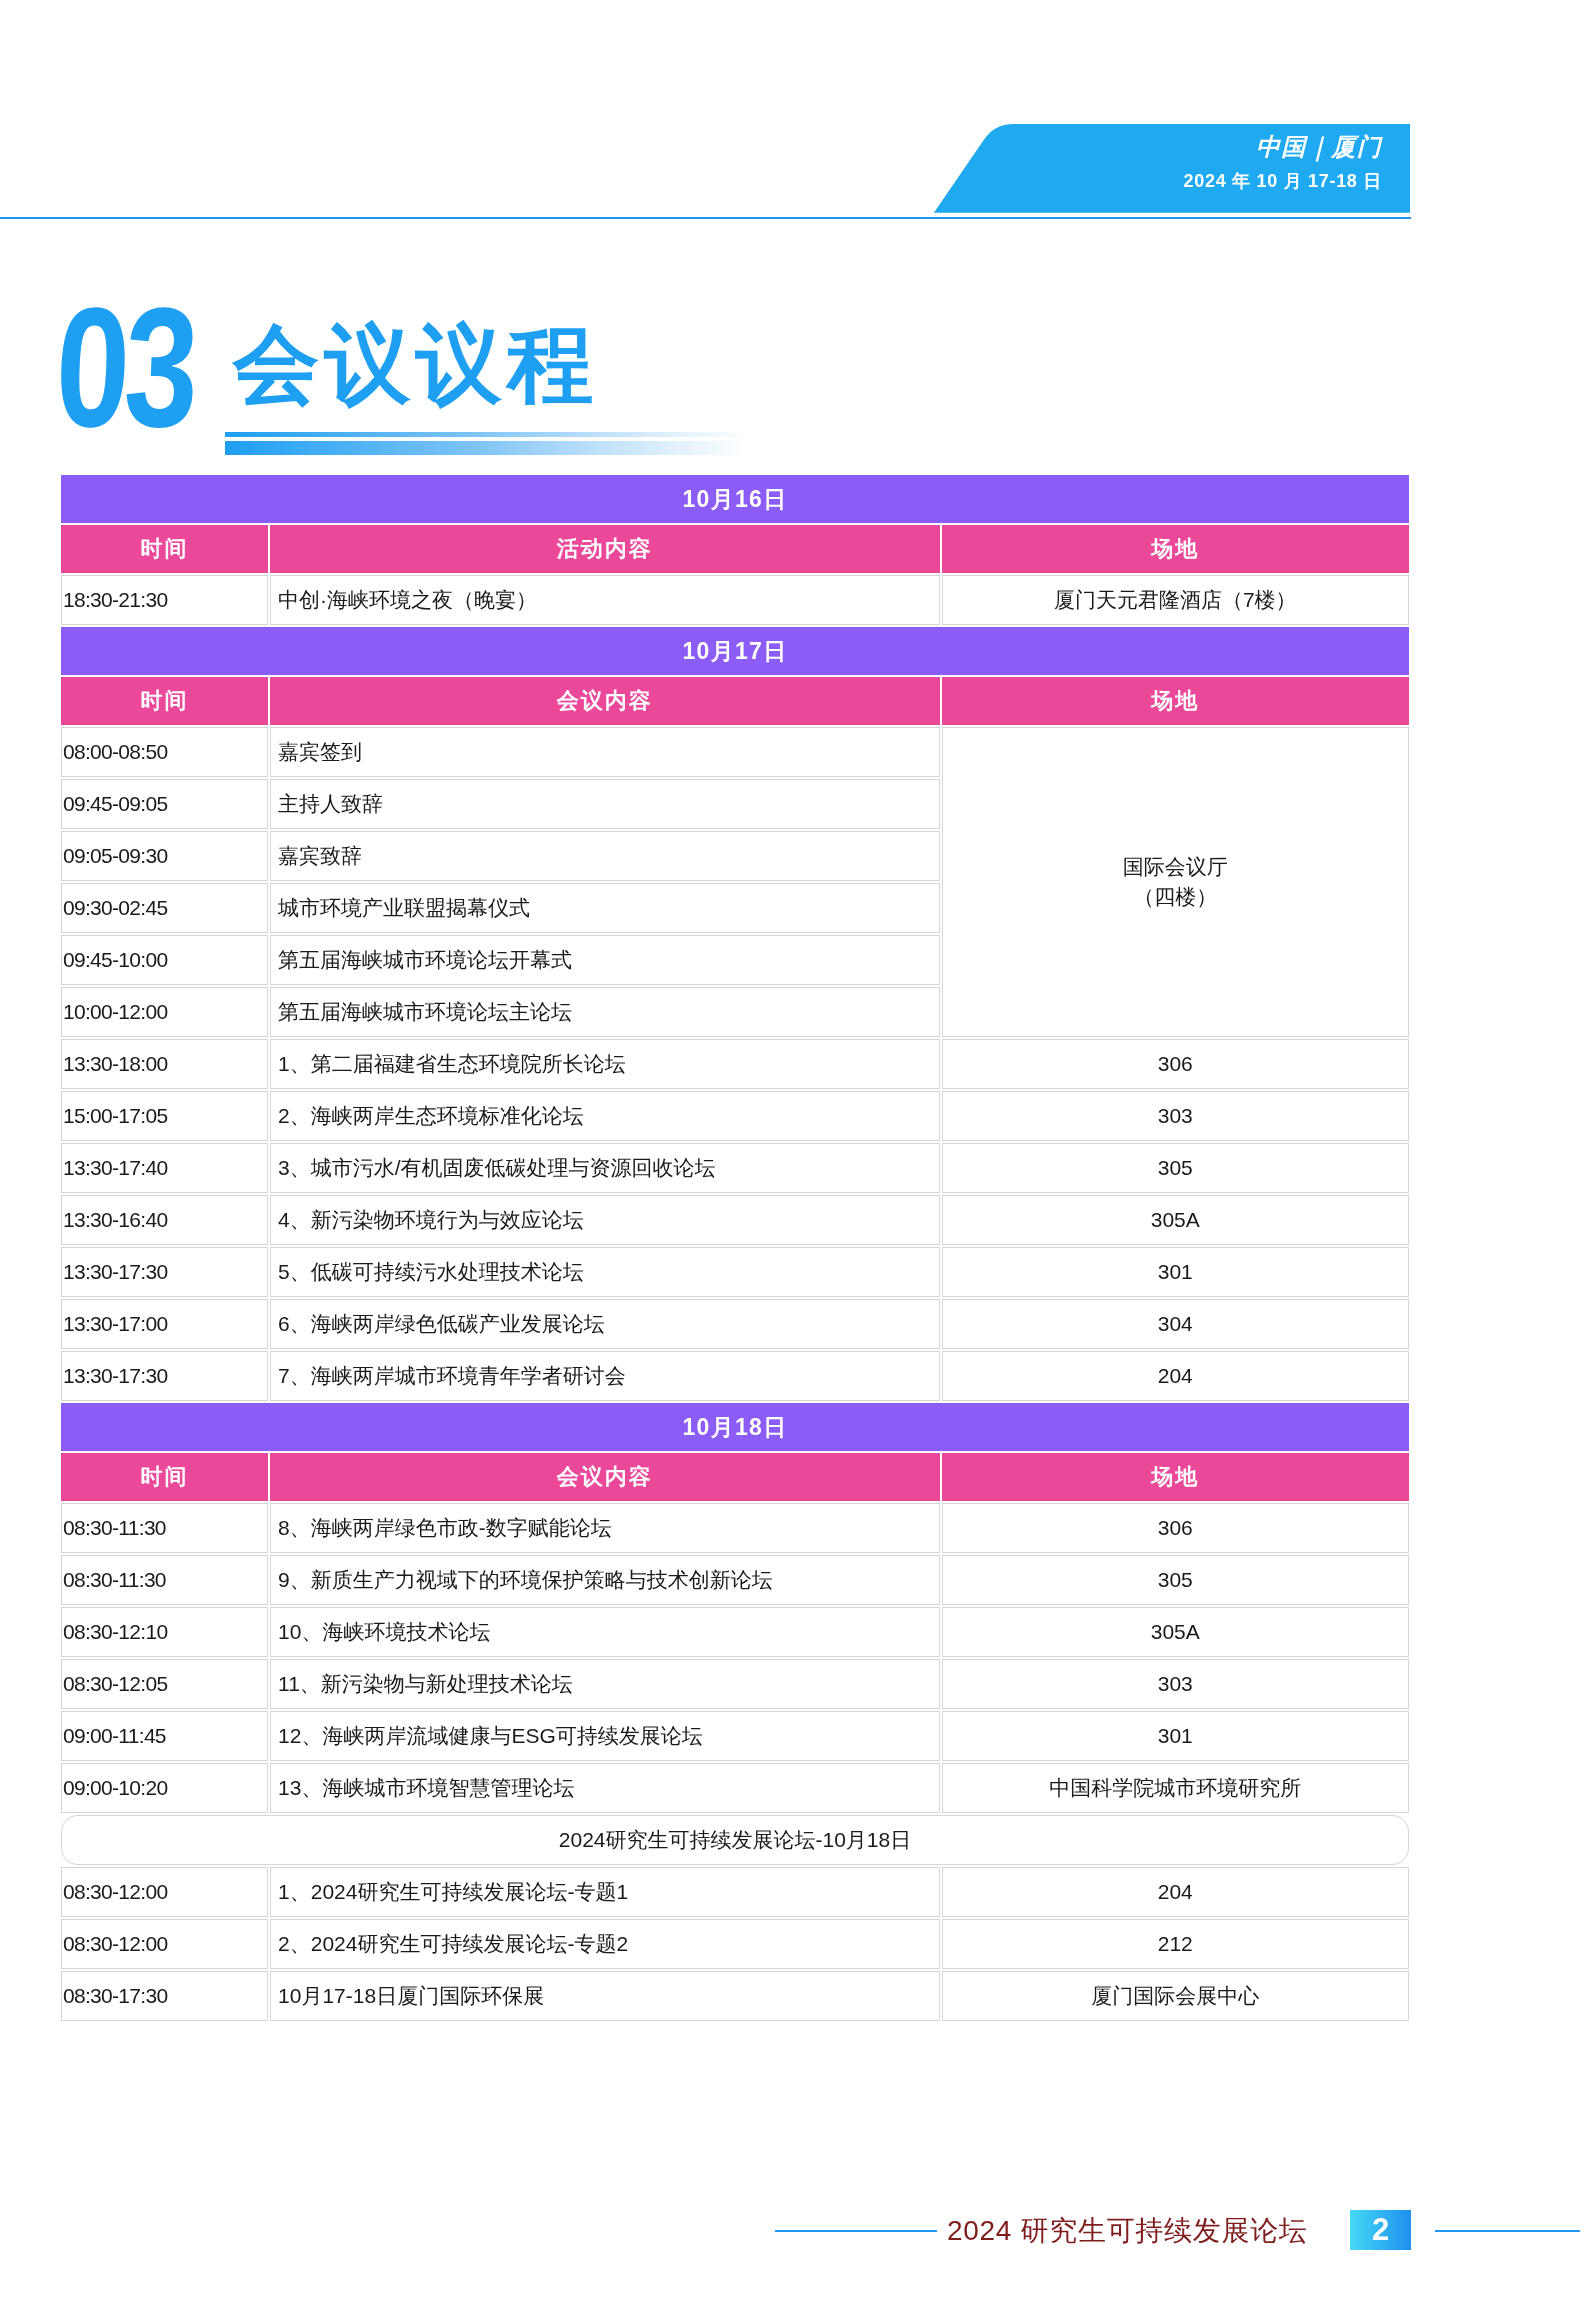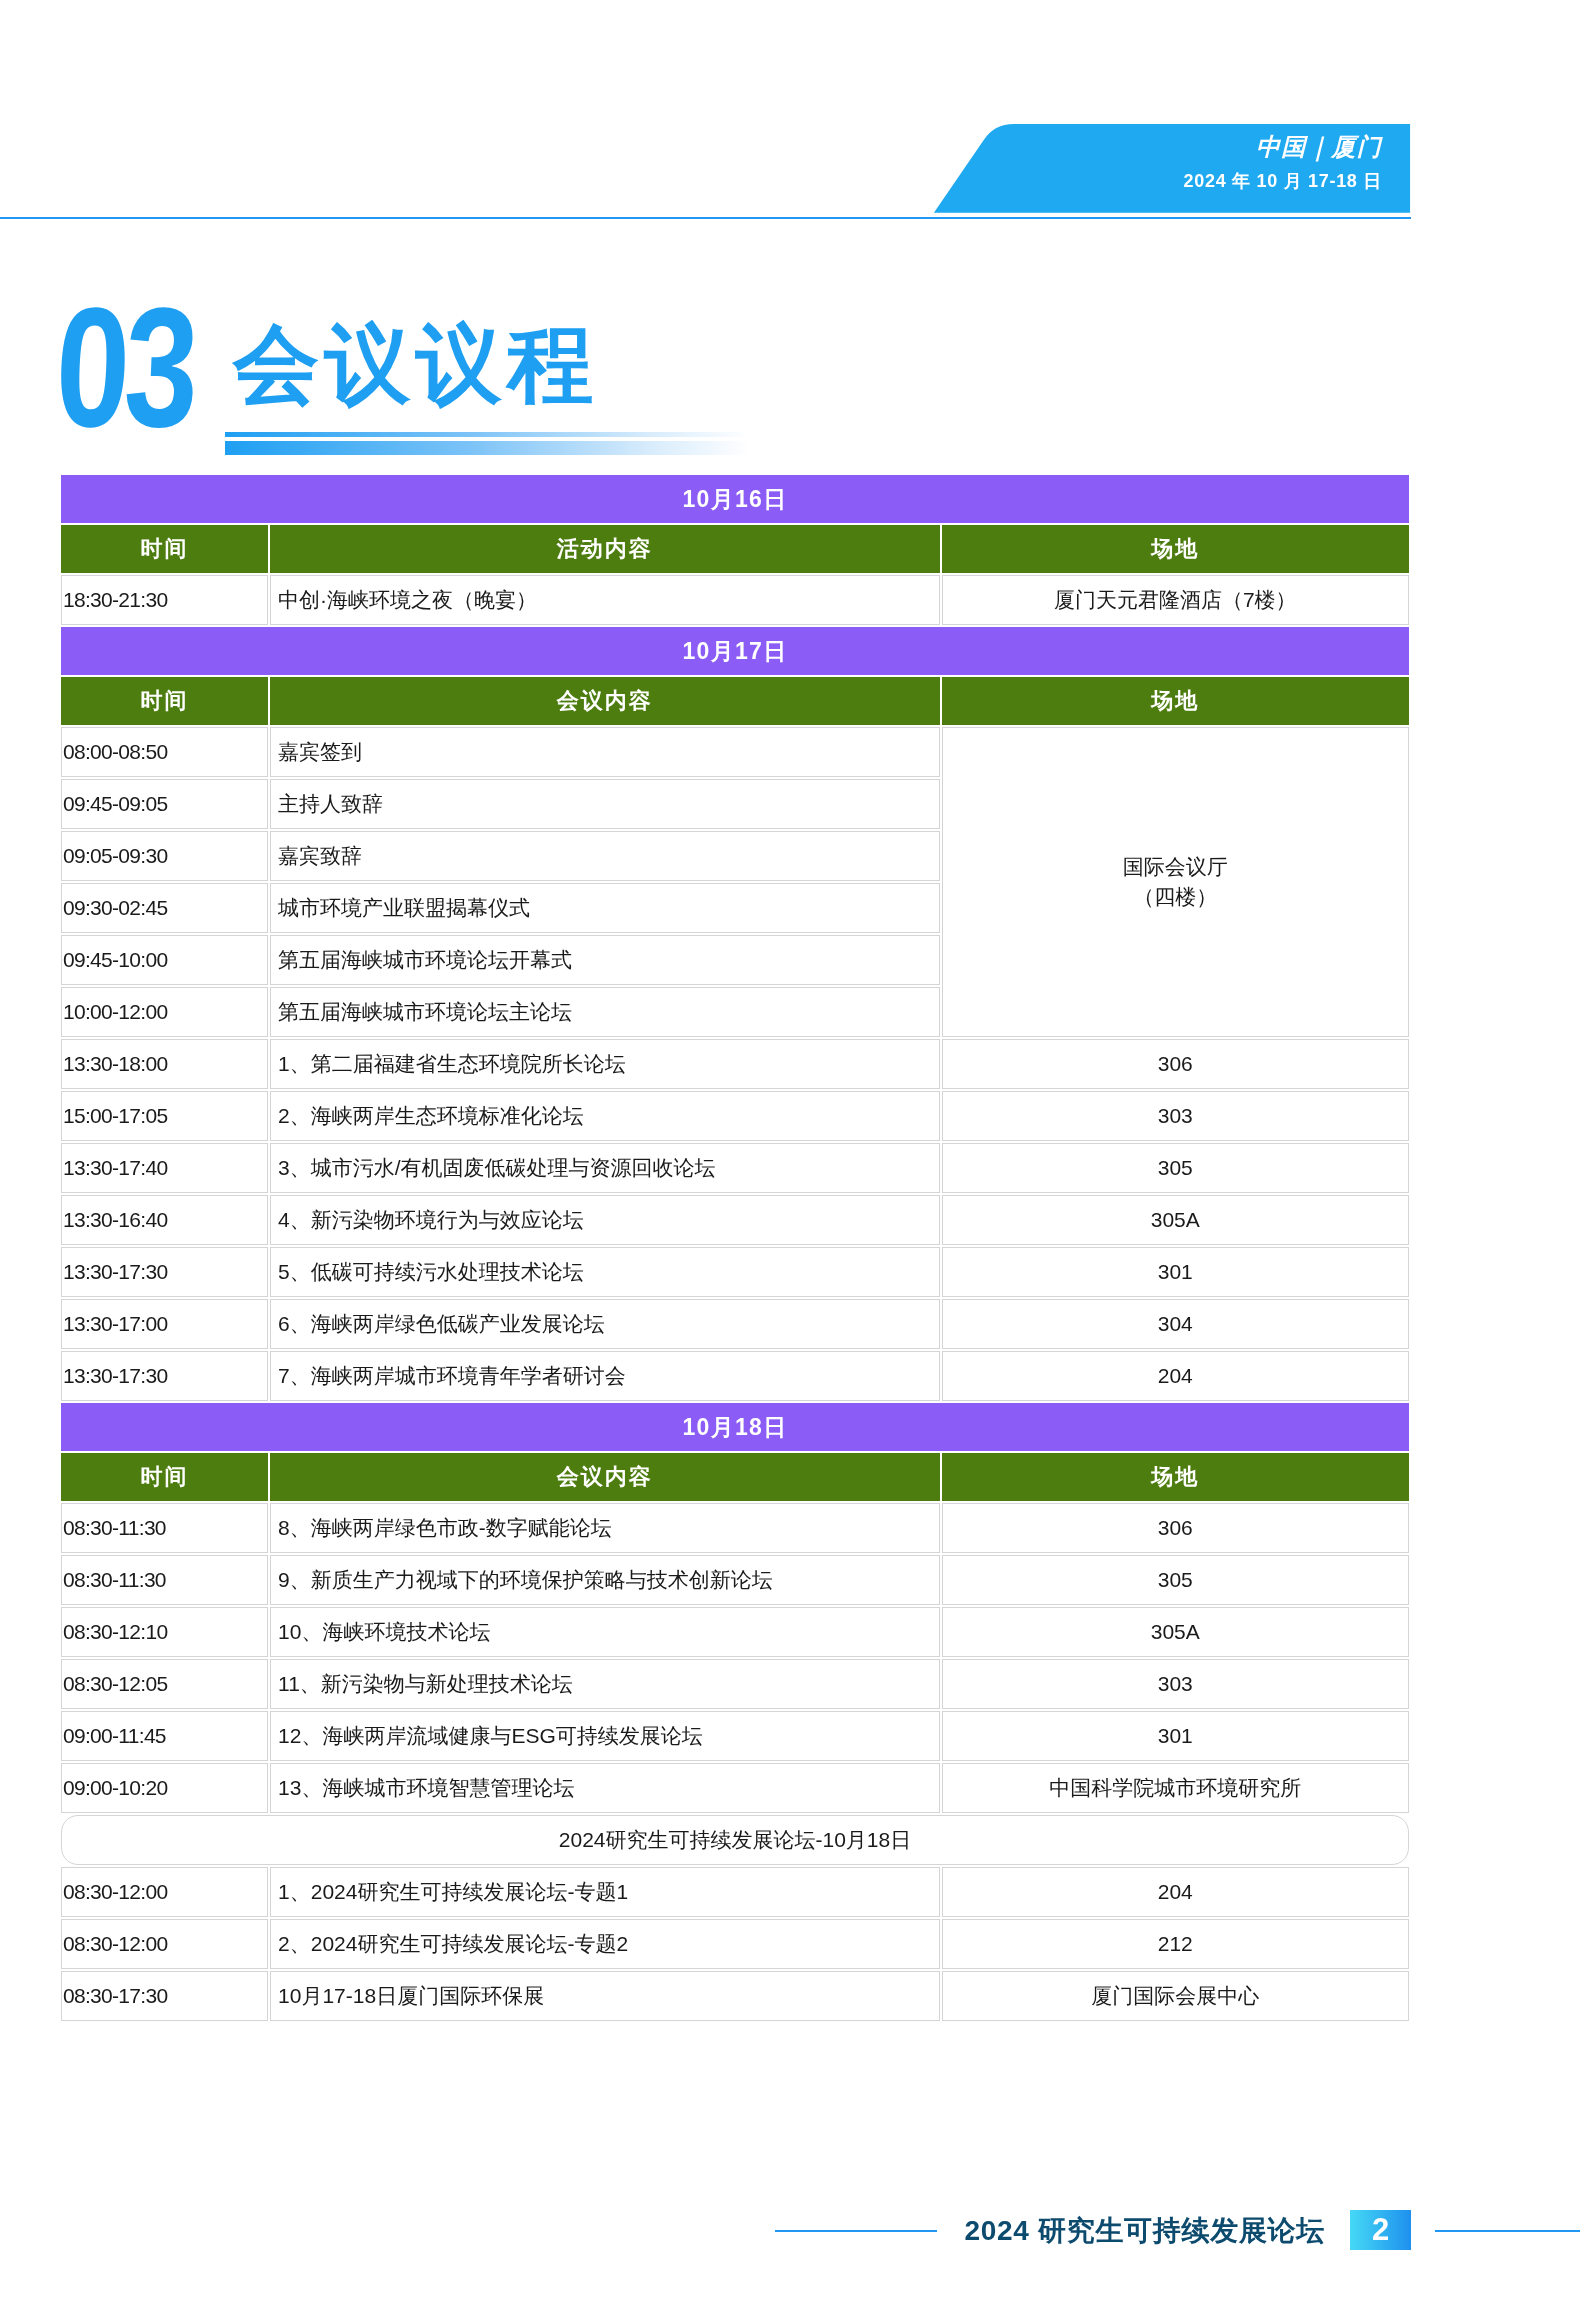--- a/index.html
+++ b/index.html
@@ -35,37 +35,37 @@
   table.agenda{
     position:absolute;left:59px;top:473px;width:1352px;
     border-collapse:separate;border-spacing:2.7px;table-layout:fixed;
   }
   td{vertical-align:middle;overflow:hidden;}
   td.bar{
     background:#8b5cf6;color:#ffffff;font-weight:bold;font-size:23px;
     text-align:center;height:46px;letter-spacing:1.3px;
   }
   td.chead{
-    background:#4d7c0f;color:#ffffff;font-weight:bold;font-size:22px;
+    background:#ec4899;color:#ffffff;font-weight:bold;font-size:22px;
     text-align:center;height:46px;letter-spacing:2px;
   }
   td.cell{
     background:#ffffff;border:0.7px solid #d5d5d5;height:46px;font-size:21px;
   }
   td.time{letter-spacing:-0.7px;}
   td.content{text-align:left;padding-left:7px;}
   td.venue{text-align:center;line-height:1.45;}
   td.spanrow{text-align:center;border-radius:17px;}
   
   .f-rule{position:absolute;top:2230px;height:2px;background:#2196f3;}
   .f-rule-left{left:775px;width:162px;}
   .f-rule-right{left:1435px;width:145px;}
   .f-title{
-    position:absolute;left:947px;top:2215px;width:378px;text-align:right;
-    font-size:28px;line-height:32px;color:#0c4a6e;font-weight:700;
+    position:absolute;left:947px;top:2215px;width:378px;text-align:left;
+    font-size:28px;line-height:32px;color:#7f1d1d;font-weight:400;
     letter-spacing:0.7px;white-space:nowrap;
   }
   .f-page{
     position:absolute;left:1350px;top:2210px;width:61px;height:40px;
     background:linear-gradient(to right,#45d9f5 0%,#1e90ee 100%);
     color:#ffffff;font-size:31px;font-weight:bold;text-align:center;line-height:40px;
   }
 </style>
 </head>
 <body>

